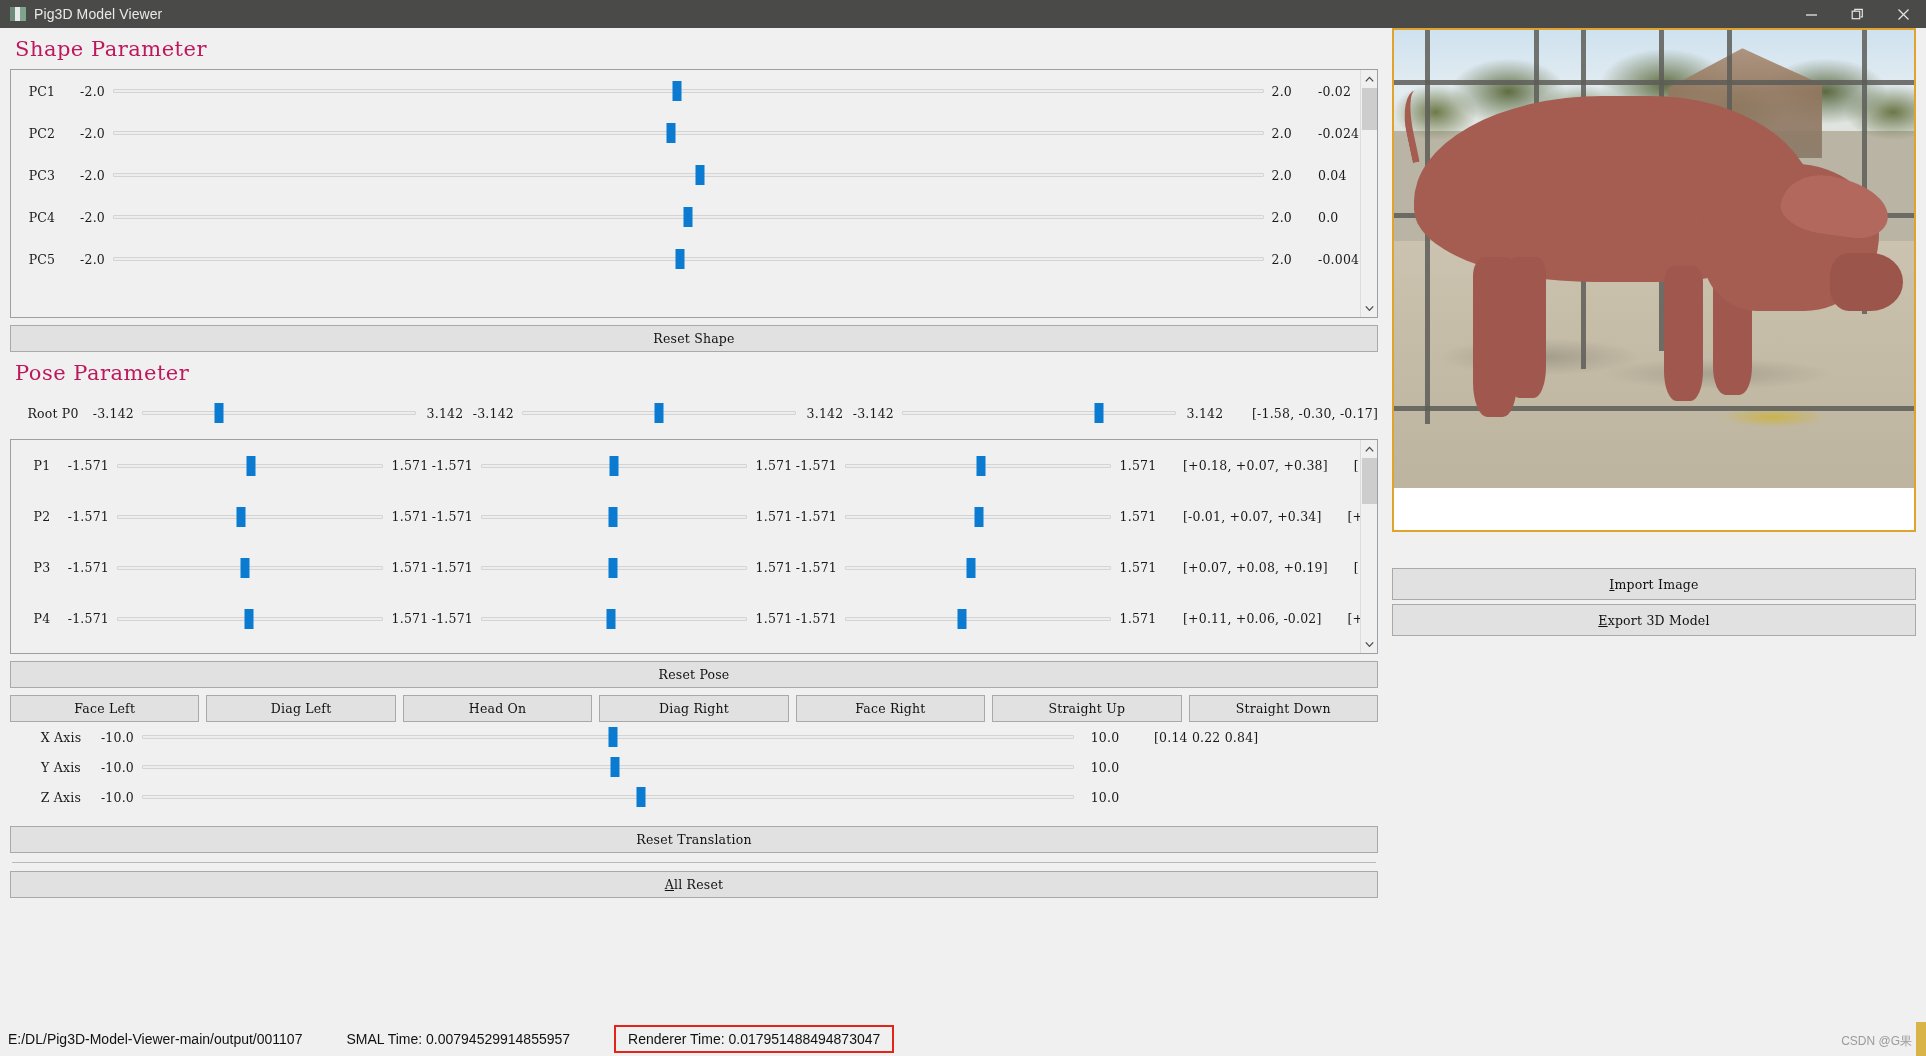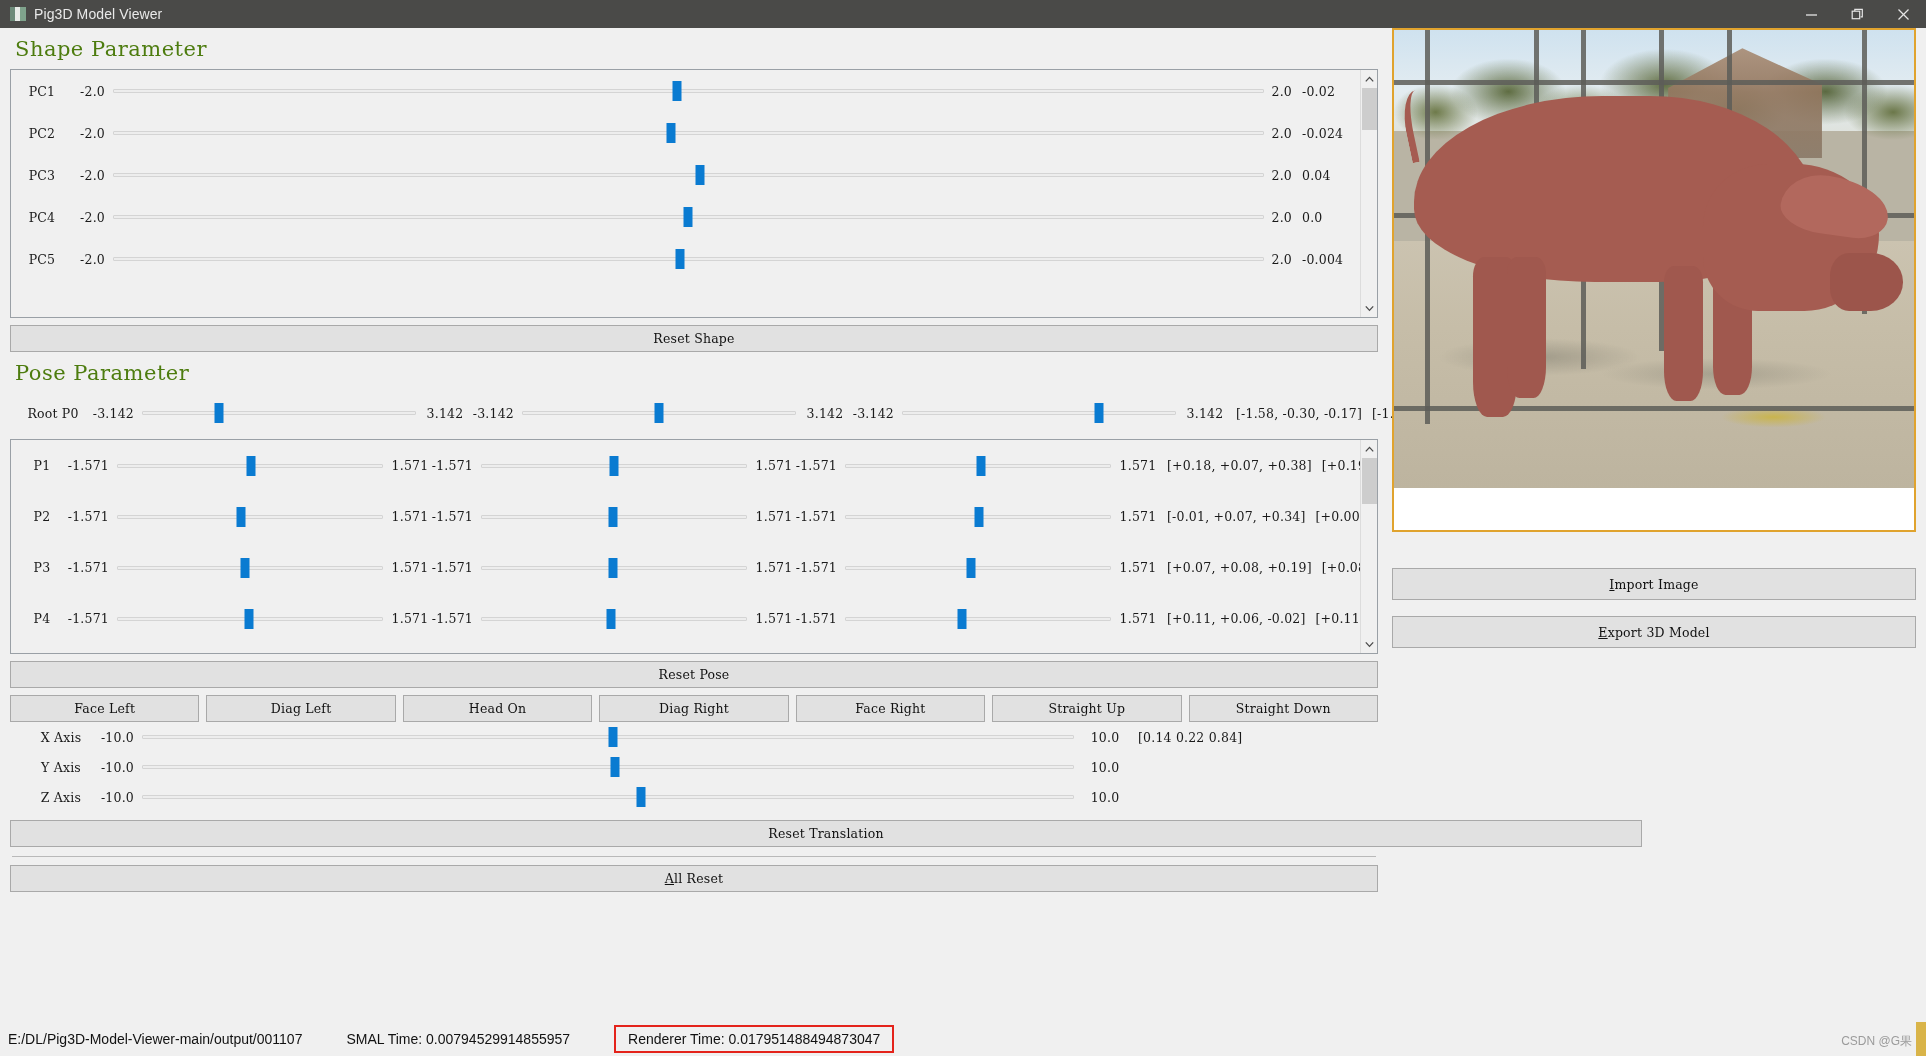--- a/index.html
+++ b/index.html
@@ -58,21 +58,21 @@
   .right {
     flex: 1;
     position: relative;
     padding: 0 10px 0 4px;
   }
 
   
   .section-title {
     font-family: "DejaVu Serif", "Liberation Serif", serif;
     font-size: 21px;
-    color: #4d7c0f;
+    color: #be185d;
     padding: 9px 0 8px 5px;
     letter-spacing: .5px;
     white-space: nowrap;
   }
 
   
   .scrollframe {
     border: 1px solid #9aa0a6;
     background: #f0f0f0;
     position: relative;
@@ -124,21 +124,21 @@
     letter-spacing: .2px;
   }
   .row .maxv {
     flex: 0 0 auto;
     text-align: center;
     padding-left: 8px;
     letter-spacing: .2px;
   }
   .row .vec {
     flex: 0 0 auto;
-    padding-left: 10px;
+    padding-left: 26px;
     letter-spacing: .2px;
   }
 
   
   .slider {
     position: relative;
     height: 26px;
     flex: 1 1 auto;
     min-width: 40px;
   }
@@ -200,21 +200,21 @@
     height: 504px;
     position: relative;
     overflow: hidden;
   }
   .photo {
     position: absolute; inset: 0 0 42px 0;
     overflow: hidden;
     background: #b9b4a4;
   }
   .right .btn { margin-top: 0; }
-  .right-buttons { margin-top: 36px; display: flex; flex-direction: column; gap: 16px; }
+  .right-buttons { margin-top: 36px; display: flex; flex-direction: column; gap: 4px; }
   .right-buttons .btn { height: 32px; }
 
   
   .statusbar {
     height: 34px; flex: 0 0 34px;
     display: flex; align-items: center;
     padding-left: 8px;
     font-size: 14px;
     color: #111;
     background: #f0f0f0;
@@ -584,21 +584,21 @@
             <span class="minv">-10.0</span>
             <div class="slider fixedw" style="width:932px;flex:0 0 932px">
               <div class="groove"></div>
               <div class="thumb" style="left:53.5%"></div>
             </div>
             <span class="maxv" style="width:54px">10.0</span>
             <span class="vec"></span>
           </div>
         </div>
 
-      <div class="btn" style="margin-top:8px; width:1632px;">Reset Translation</div>
+      <div class="btn" style="margin-top:14px; width:1368px;">Reset Translation</div>
 
       <div class="hr"></div>
 
       <div class="btn wide">
         <span><u>A</u><span>ll Reset</span></span>
       </div>
     </div>
 
     <div class="right">
 

